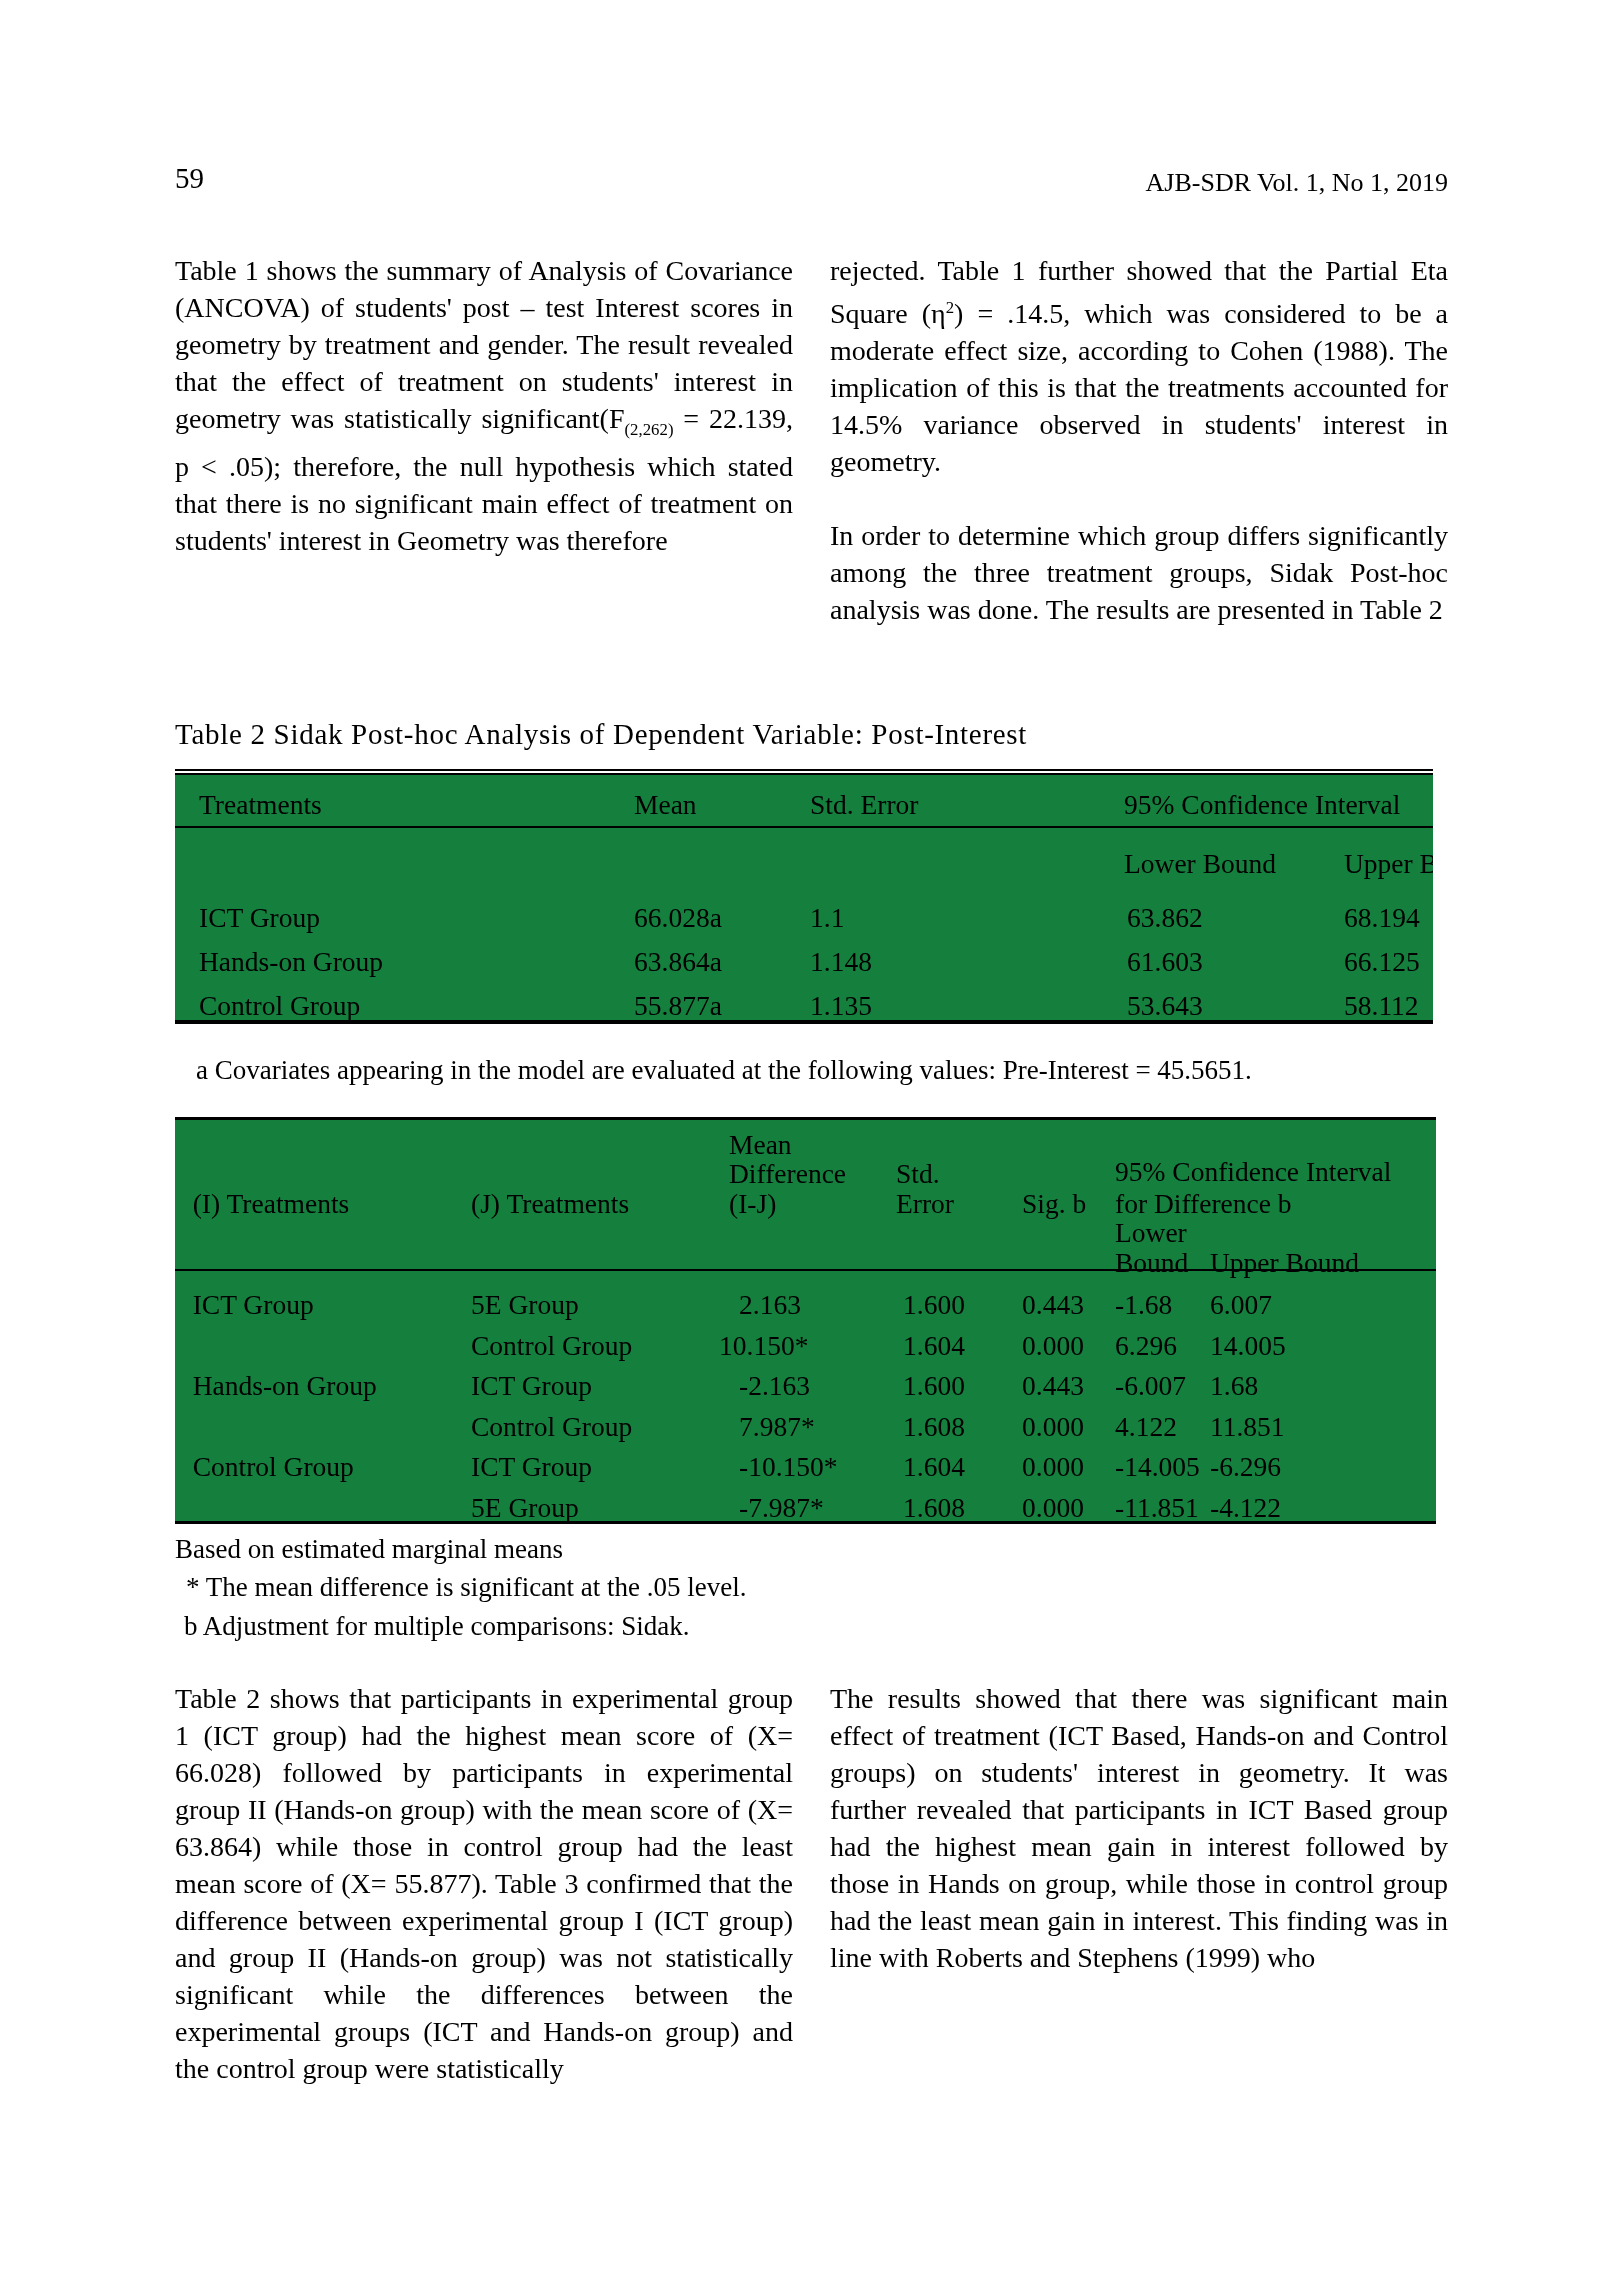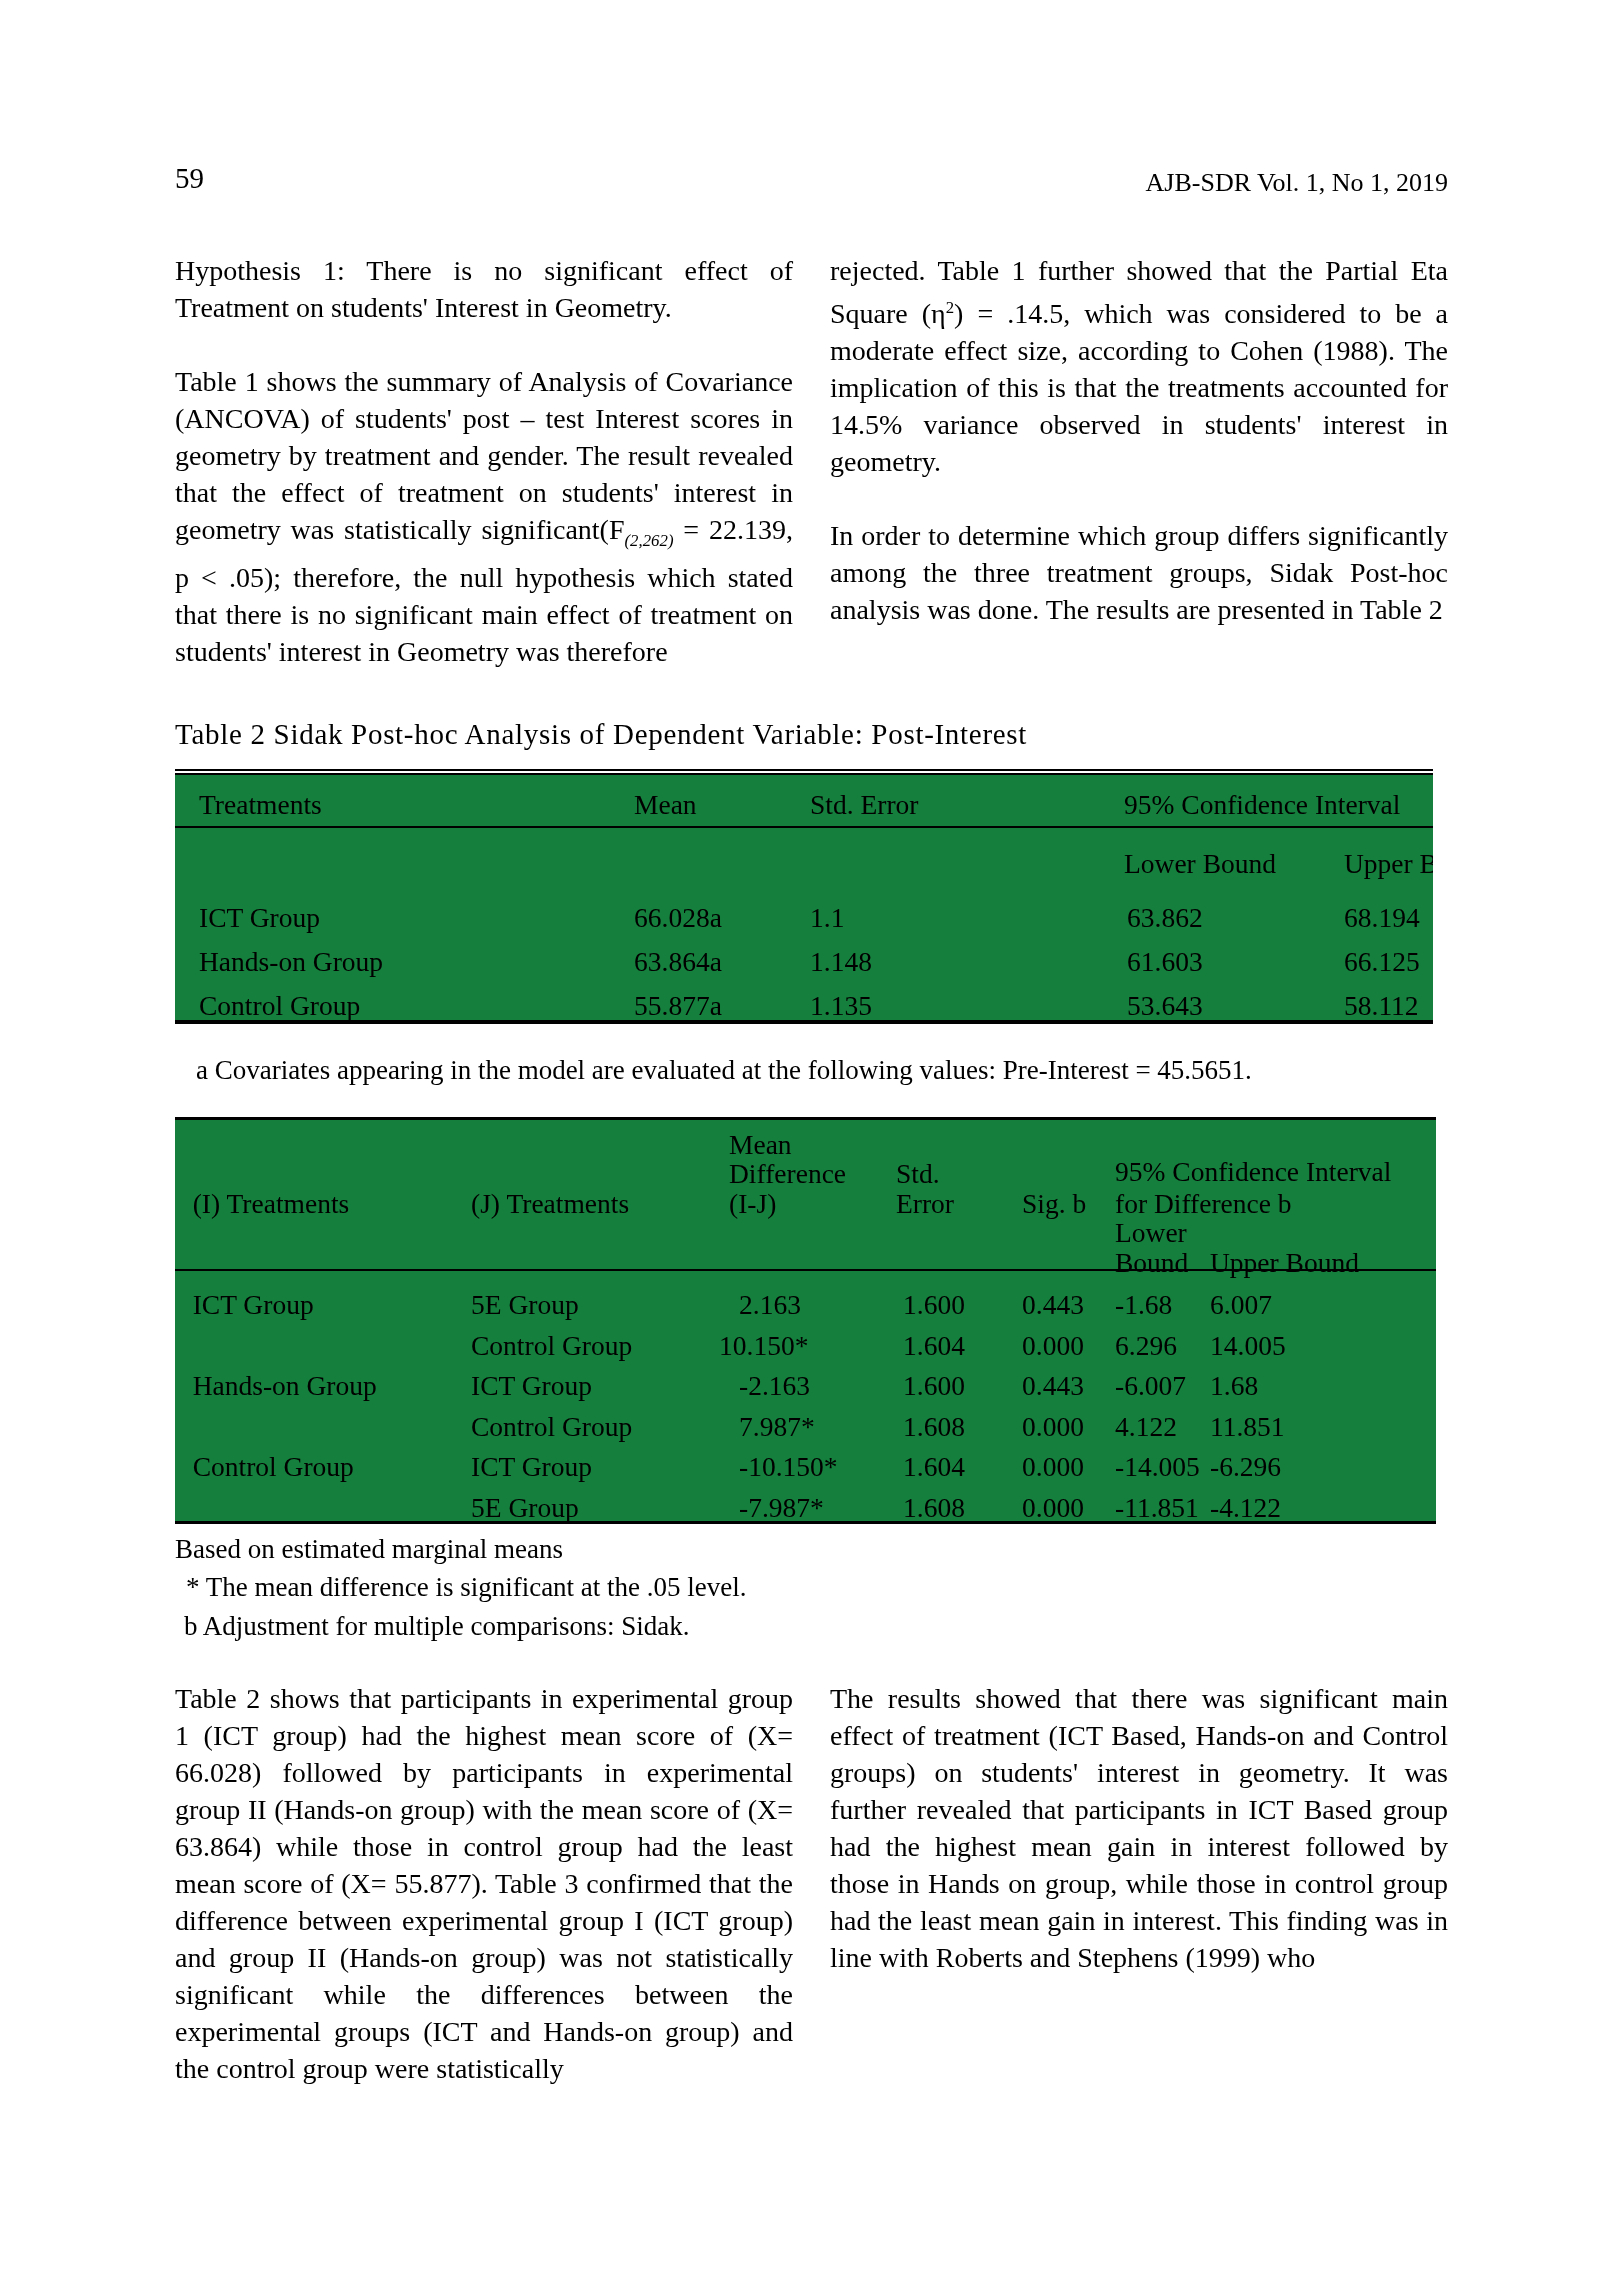--- a/index.html
+++ b/index.html
@@ -17,37 +17,36 @@
   .jref{font-size:26px;text-align:right;}
   .col{
     width:618px;
     font-size:28px;
     line-height:37px;
     text-align:justify;
   }
   .col p{margin:0 0 37px 0;}
   .col p:last-child{margin-bottom:0;}
   .col .heading{margin:0;}
-  sub{font-size:0.6em;font-style:italic;}
+  sub{font-size:0.6em;}
   sup{font-size:0.6em;}
   .tbl-title{font-size:29px;letter-spacing:0.7px;white-space:nowrap;}
   .fnote{font-size:27px;white-space:nowrap;}
   .tblbox{position:absolute;overflow:hidden;background:#15803d;}
   .tcell{position:absolute;white-space:nowrap;font-size:27.5px;line-height:31px;}
   .hline{position:absolute;left:0;width:100%;background:#000;}
   .dline{position:absolute;left:0;width:100%;height:5.9px;border-top:2px solid #000;border-bottom:2px solid #000;box-sizing:border-box;background:#fff;}
 </style>
 </head>
 <body>
 
 <div class="abs pgnum" style="left:175px;top:162px;">59</div>
 <div class="abs jref" style="left:830px;top:168px;width:618px;">AJB-SDR Vol. 1, No 1, 2019</div>
 
 <div class="abs col" style="left:175px;top:252px;">
-  <p>Hypothesis 1: There is no significant effect of Treatment on students' Interest in Geometry.</p>
   <p>
     <span>Table 1 shows the summary of Analysis of Covariance (ANCOVA) of students' post – test Interest scores in geometry by treatment and gender. The result revealed that the effect of treatment on students' interest in geometry was statistically significant(F</span><sub>(2,262)</sub><span> = 22.139, p &lt; .05); therefore, the null hypothesis which stated that there is no significant main effect of treatment on students' interest in Geometry was therefore</span>
   </p>
 </div>
 
 <div class="abs col" style="left:830px;top:252px;">
   <p>
     <span>rejected. Table 1 further showed that the Partial Eta Square (η</span><sup>2</sup><span>) = .14.5, which was considered to be a moderate effect size, according to Cohen (1988). The implication of this is that the treatments accounted for 14.5% variance observed in students' interest in geometry.</span>
   </p>
   <p>In order to determine which group differs significantly among the three treatment groups, Sidak Post-hoc analysis was done.  The results are presented in Table 2</p>

